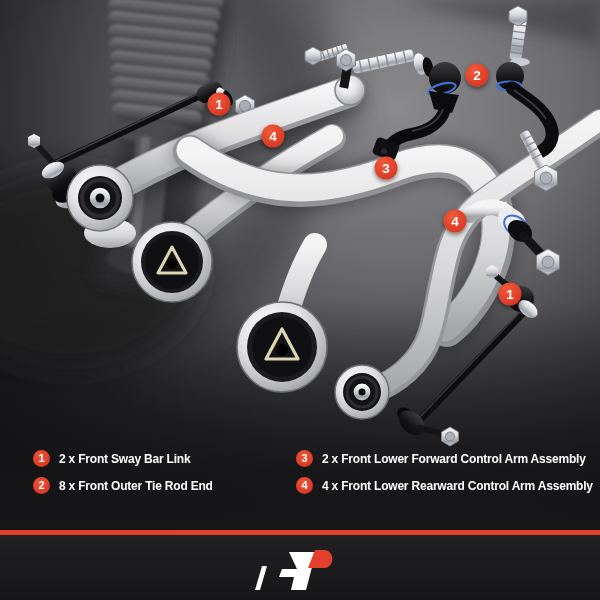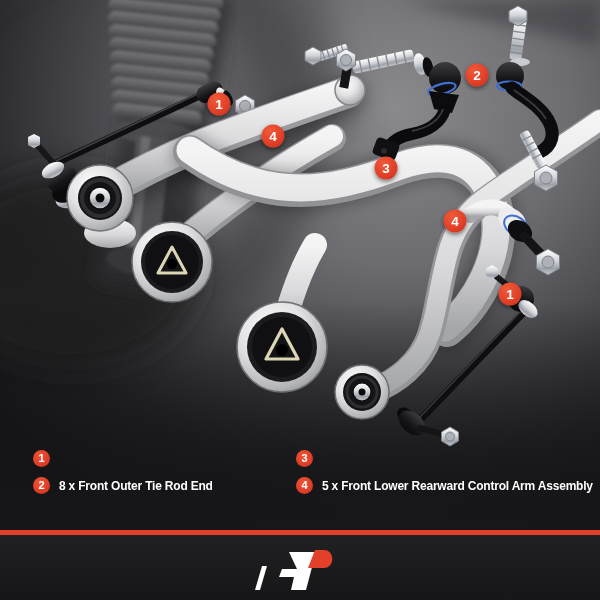--- a/index.html
+++ b/index.html
@@ -277,39 +277,41 @@
   <div class="callout" style="left: 510px; top: 294px;">
       <span>1</span>
     </div>
 
   <div class="legend">
     <div class="legend-col left">
       <div class="legend-item">
         <span class="badge">
             <span>1</span>
           </span>
+        <span class="legend-label">2 x Front Sway Bar Link</span>
       </div>
       <div class="legend-item">
         <span class="badge">
             <span>2</span>
           </span>
         <span class="legend-label">8 x Front Outer Tie Rod End</span>
       </div>
     </div>
     <div class="legend-col right">
       <div class="legend-item">
         <span class="badge">
             <span>3</span>
           </span>
+        <span class="legend-label">2 x Front Lower Forward Control Arm Assembly</span>
       </div>
       <div class="legend-item">
         <span class="badge">
             <span>4</span>
           </span>
-        <span class="legend-label">5 x Front Lower Rearward Control Arm Assembly</span>
+        <span class="legend-label">4 x Front Lower Rearward Control Arm Assembly</span>
       </div>
     </div>
   </div>
 
   <div class="divider"></div>
   <div class="footer">
     <svg width="100" height="50" viewBox="0 0 100 50">
       <polygon points="12,23 17,23 10,47 5,47" fill="#ffffff"></polygon>
       <polygon points="39,9 66,9 56,47 41,47 44,34 29,34 32,26 47,26" fill="#ffffff"></polygon>
       <path d="M 65 7 L 74 7 C 85 7 85 25 74 25 L 58 25 Z" fill="#e2402a"></path>

